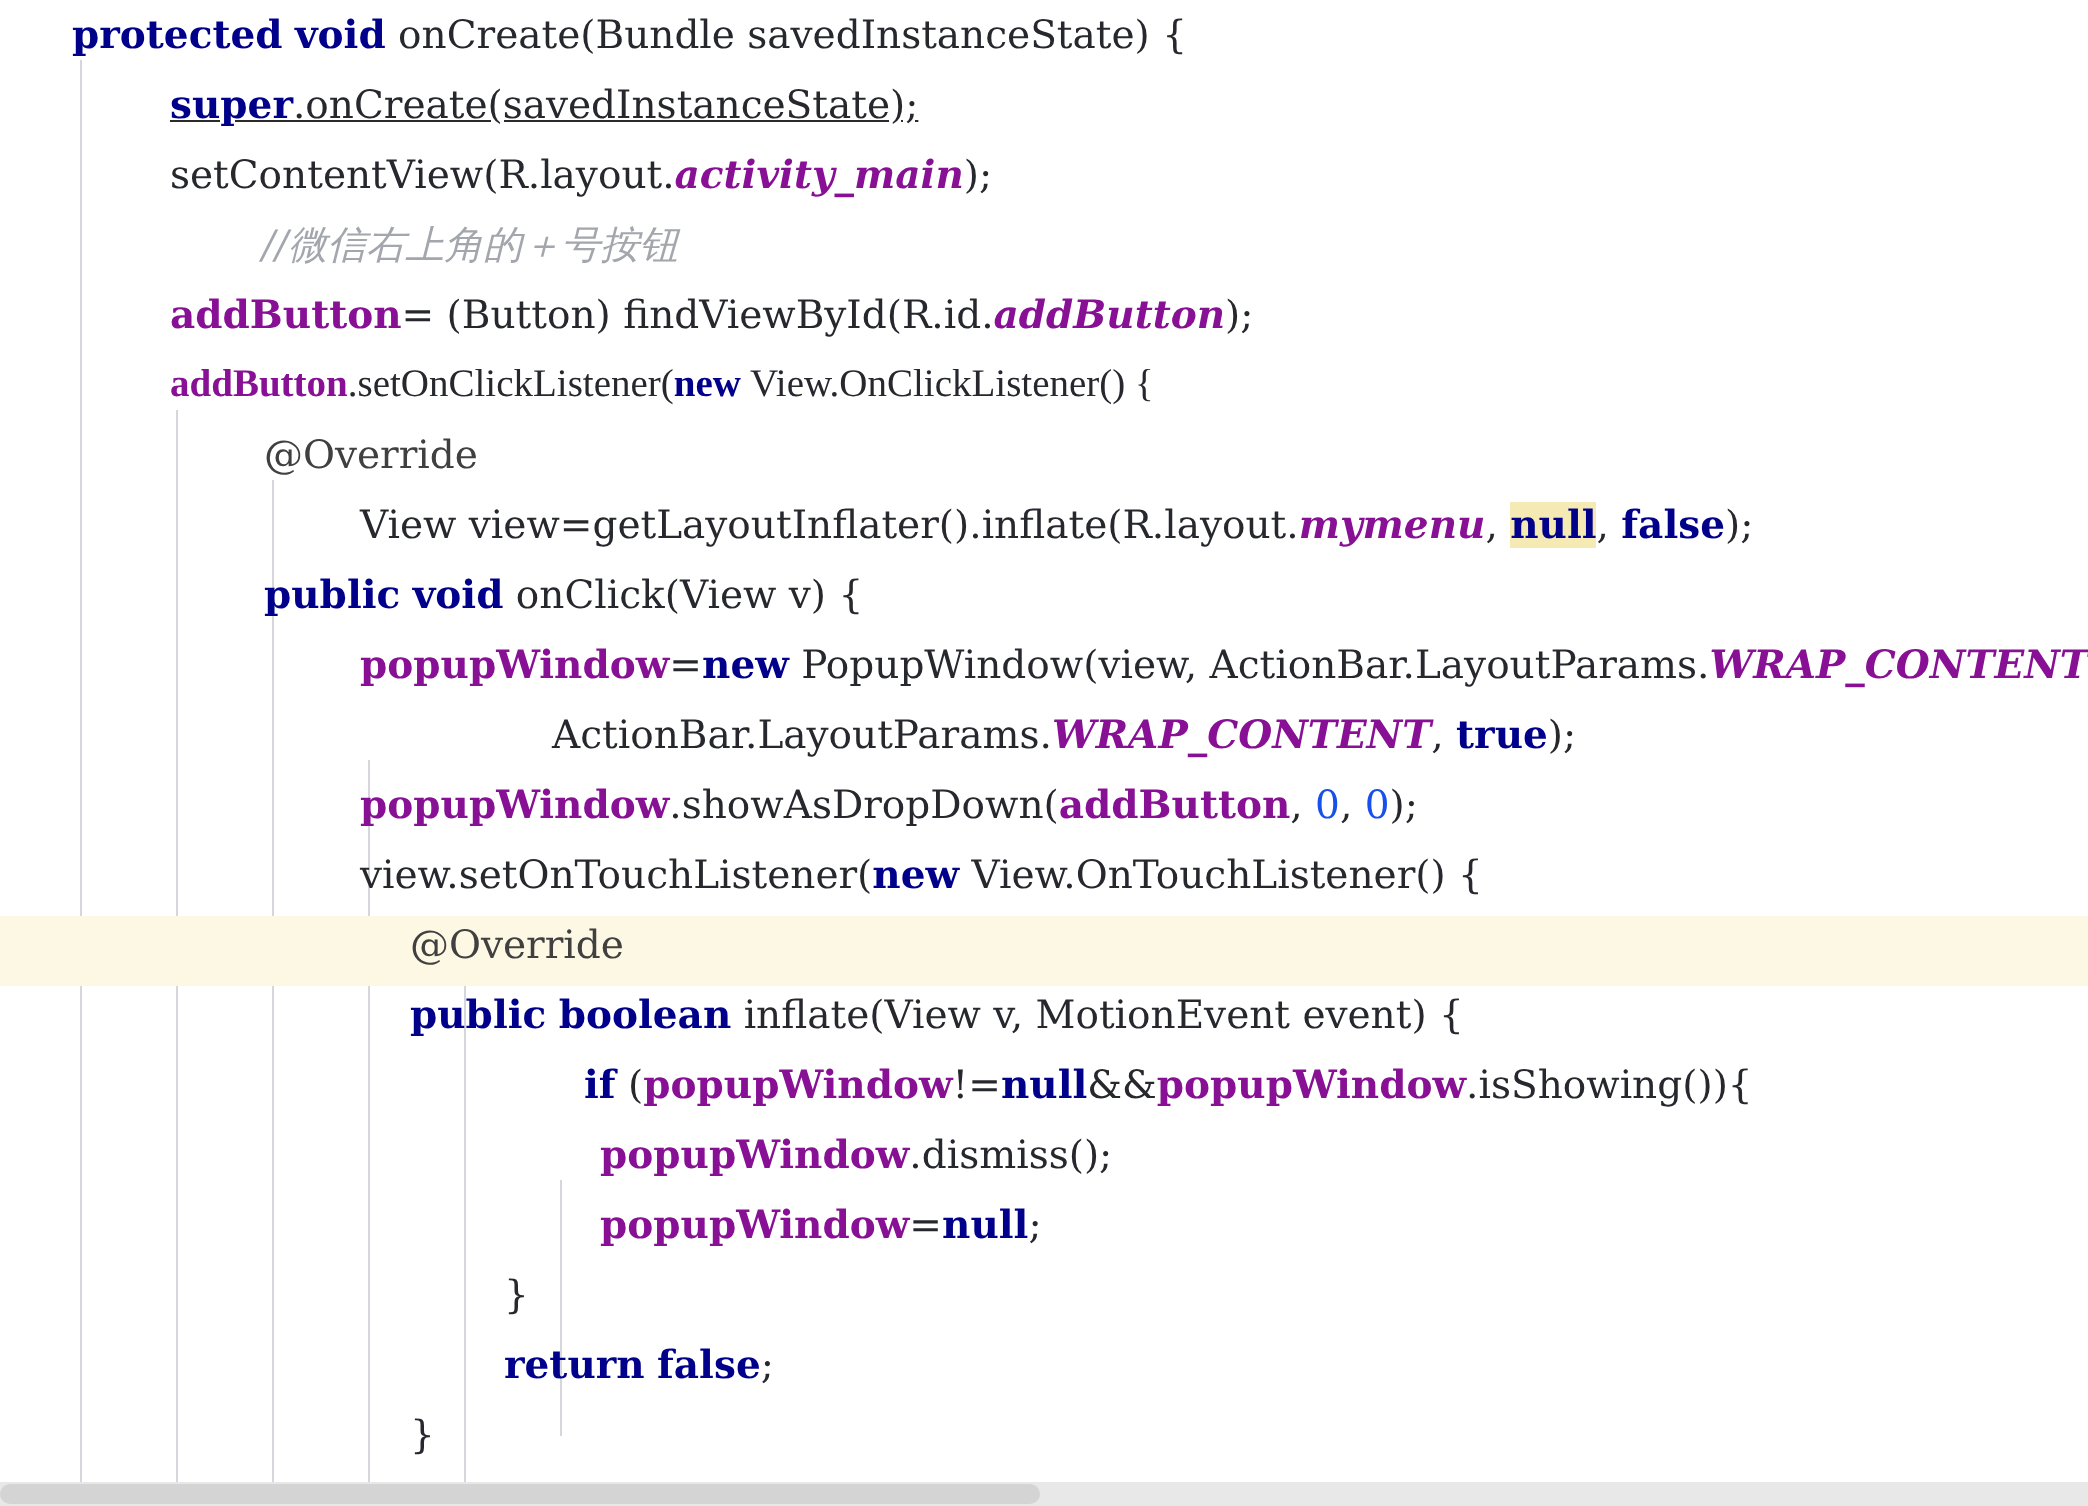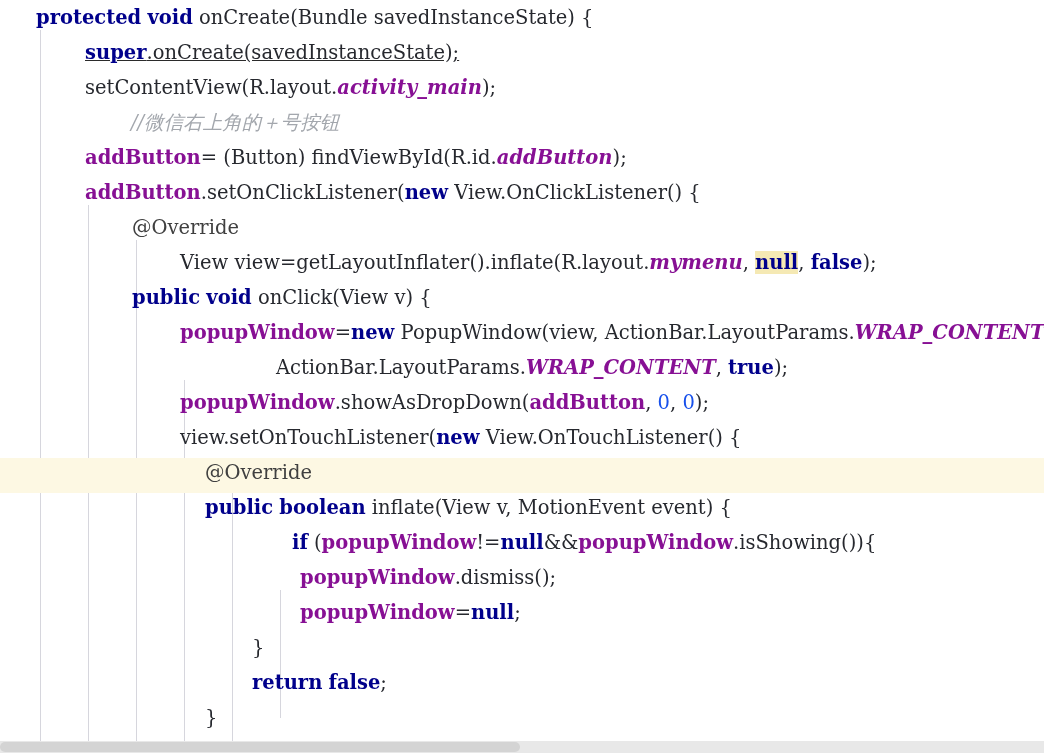--- a/index.html
+++ b/index.html
@@ -109,21 +109,21 @@
   <div id="highlights">
       <div class="current-line-band" style="top: 458px; background: rgb(253, 248, 227);"></div>
     </div>
 
   <div id="code" style="font-size: 19.5px;">
       <div class="line" style="height: 35px; line-height: 35px;"><span class="txt" style="left: 36px;"><span class="kw">protected</span><span class="plain"> </span><span class="kw">void</span><span class="plain"> onCreate(Bundle savedInstanceState) {</span></span></div>
       <div class="line" style="height: 35px; line-height: 35px;"><span class="txt" style="left: 85px; text-decoration: underline;"><span class="kw">super</span><span class="plain">.onCreate(savedInstanceState);</span></span></div>
       <div class="line" style="height: 35px; line-height: 35px; padding-left: 48px;"><span class="txt" style="left: 85px;"><span class="plain">setContentView(R.layout.</span><span class="statfld">activity_main</span><span class="plain">);</span></span></div>
       <div class="line" style="height: 35px; line-height: 35px;"><span class="txt" style="left: 91px; margin-left: 40px;"><span class="cmt">//微信右上角的＋号按钮</span></span></div>
       <div class="line" style="height: 35px; line-height: 35px; text-decoration: underline;"><span class="txt" style="left: 85px;"><span class="field">addButton</span><span class="plain">= (Button) findViewById(R.id.</span><span class="statfld">addButton</span><span class="plain">);</span></span></div>
-      <div class="line" style="height: 35px; line-height: 35px;"><span class="txt" style="left: 85px;"><span class="field">addButton</span><span class="plain">.setOnClickListener(</span><span class="kw">new</span><span class="plain"> View.OnClickListener() {</span></span></div>
+      <div class="line" style="height: 35px; line-height: 35px; font-family: Liberation Serif, serif;"><span class="txt" style="left: 85px;"><span class="field">addButton</span><span class="plain">.setOnClickListener(</span><span class="kw">new</span><span class="plain"> View.OnClickListener() {</span></span></div>
       <div class="line" style="height: 35px; line-height: 35px;"><span class="txt" style="left: 132px;"><span class="anno">@Override</span></span></div>
       <div class="line" style="height: 35px; line-height: 35px;"><span class="txt" style="left: 180px;"><span class="plain">View view=getLayoutInflater().inflate(R.layout.</span><span class="statfld">mymenu</span><span class="plain">, </span><span class="kw hl">null</span><span class="plain">, </span><span class="kw">false</span><span class="plain">);</span></span></div>
       <div class="line" style="height: 35px; line-height: 35px;"><span class="txt" style="left: 132px;"><span class="kw">public</span><span class="plain"> </span><span class="kw">void</span><span class="plain"> onClick(View v) {</span></span></div>
       <div class="line" style="height: 35px; line-height: 35px;"><span class="txt" style="left: 180px;"><span class="field">popupWindow</span><span class="plain">=</span><span class="kw">new</span><span class="plain"> PopupWindow(view, ActionBar.LayoutParams.</span><span class="statfld">WRAP_CONTENT</span></span></div>
       <div class="line" style="height: 35px; line-height: 35px;"><span class="txt" style="left: 276px;"><span class="plain">ActionBar.LayoutParams.</span><span class="statfld">WRAP_CONTENT</span><span class="plain">, </span><span class="kw">true</span><span class="plain">);</span></span></div>
       <div class="line" style="height: 35px; line-height: 35px;"><span class="txt" style="left: 180px;"><span class="field">popupWindow</span><span class="plain">.showAsDropDown(</span><span class="field">addButton</span><span class="plain">, </span><span class="num">0</span><span class="plain">, </span><span class="num">0</span><span class="plain">);</span></span></div>
       <div class="line" style="height: 35px; line-height: 35px;"><span class="txt" style="left: 180px;"><span class="plain">view.setOnTouchListener(</span><span class="kw">new</span><span class="plain"> View.OnTouchListener() {</span></span></div>
       <div class="line" style="height: 35px; line-height: 35px;"><span class="txt" style="left: 205px;"><span class="anno">@Override</span></span></div>
       <div class="line" style="height: 35px; line-height: 35px;"><span class="txt" style="left: 205px;"><span class="kw">public</span><span class="plain"> </span><span class="kw">boolean</span><span class="plain"> inflate(View v, MotionEvent event) {</span></span></div>
       <div class="line" style="height: 35px; line-height: 35px; margin-left: 40px;"><span class="txt" style="left: 252px;"><span class="kw">if</span><span class="plain"> (</span><span class="field">popupWindow</span><span class="plain">!=</span><span class="kw">null</span><span class="plain">&amp;&amp;</span><span class="field">popupWindow</span><span class="plain">.isShowing()){</span></span></div>

